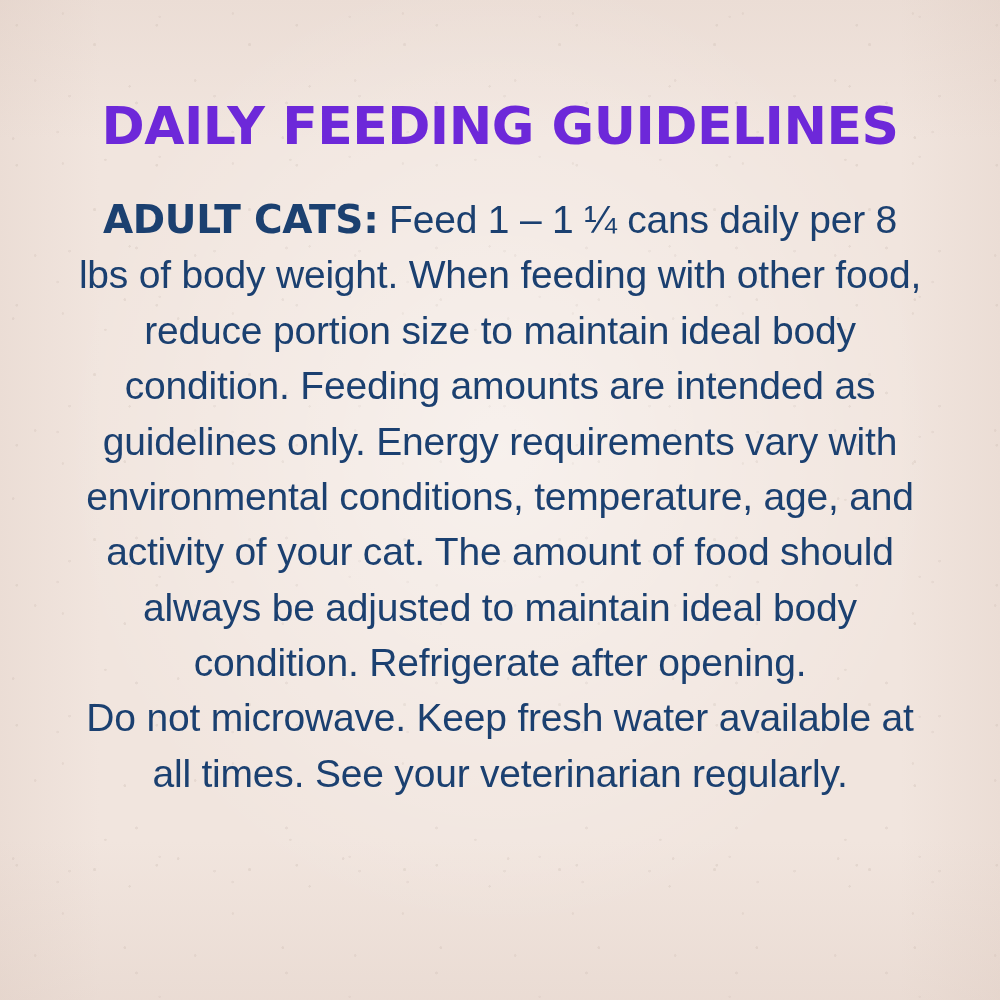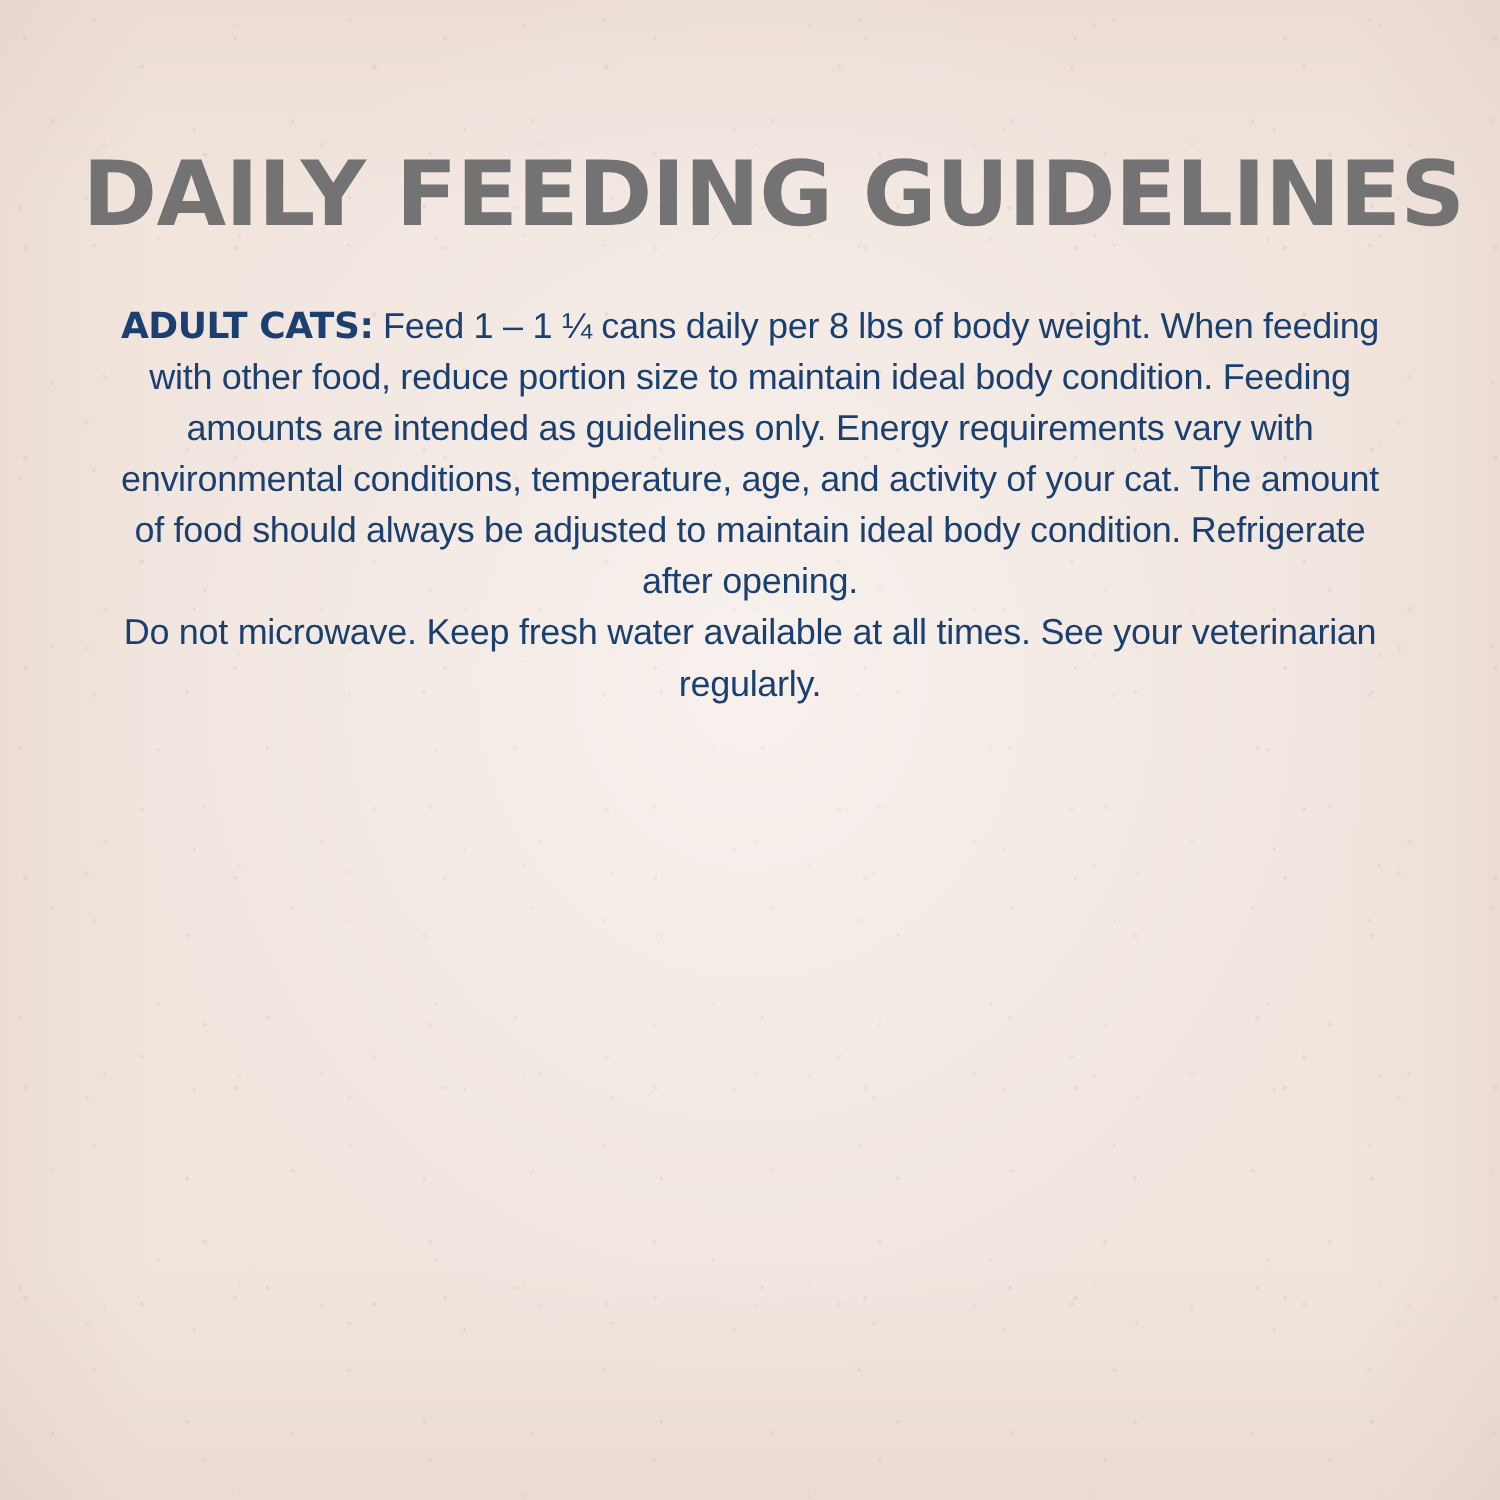--- a/index.html
+++ b/index.html
@@ -51,33 +51,33 @@
   #content {
     position: relative;
     z-index: 2;
     width: 100%;
     height: 100%;
     box-sizing: border-box;
     padding: 100px 55px 0 55px;
     text-align: center;
   }
   #heading {
-    color: #737373;
+    color: #6d28d9;
     font-family: "DejaVu Sans", sans-serif;
     font-weight: 700;
-    font-size: 60px;
+    font-size: 52px;
     letter-spacing: -0.5px;
     line-height: 1.0;
     margin: 0 0 40px 0;
     white-space: nowrap;
   }
   #body-copy {
     color: #1b4070;
     font-family: "Liberation Sans", sans-serif;
-    font-size: 24px;
+    font-size: 39px;
     line-height: 1.42;
     letter-spacing: -0.2px;
     margin: 0 auto;
     max-width: 850px;
     text-align: center;
   }
   #body-copy .lead {
     font-family: "DejaVu Sans", sans-serif;
     font-weight: 700;
     letter-spacing: -0.3px;

